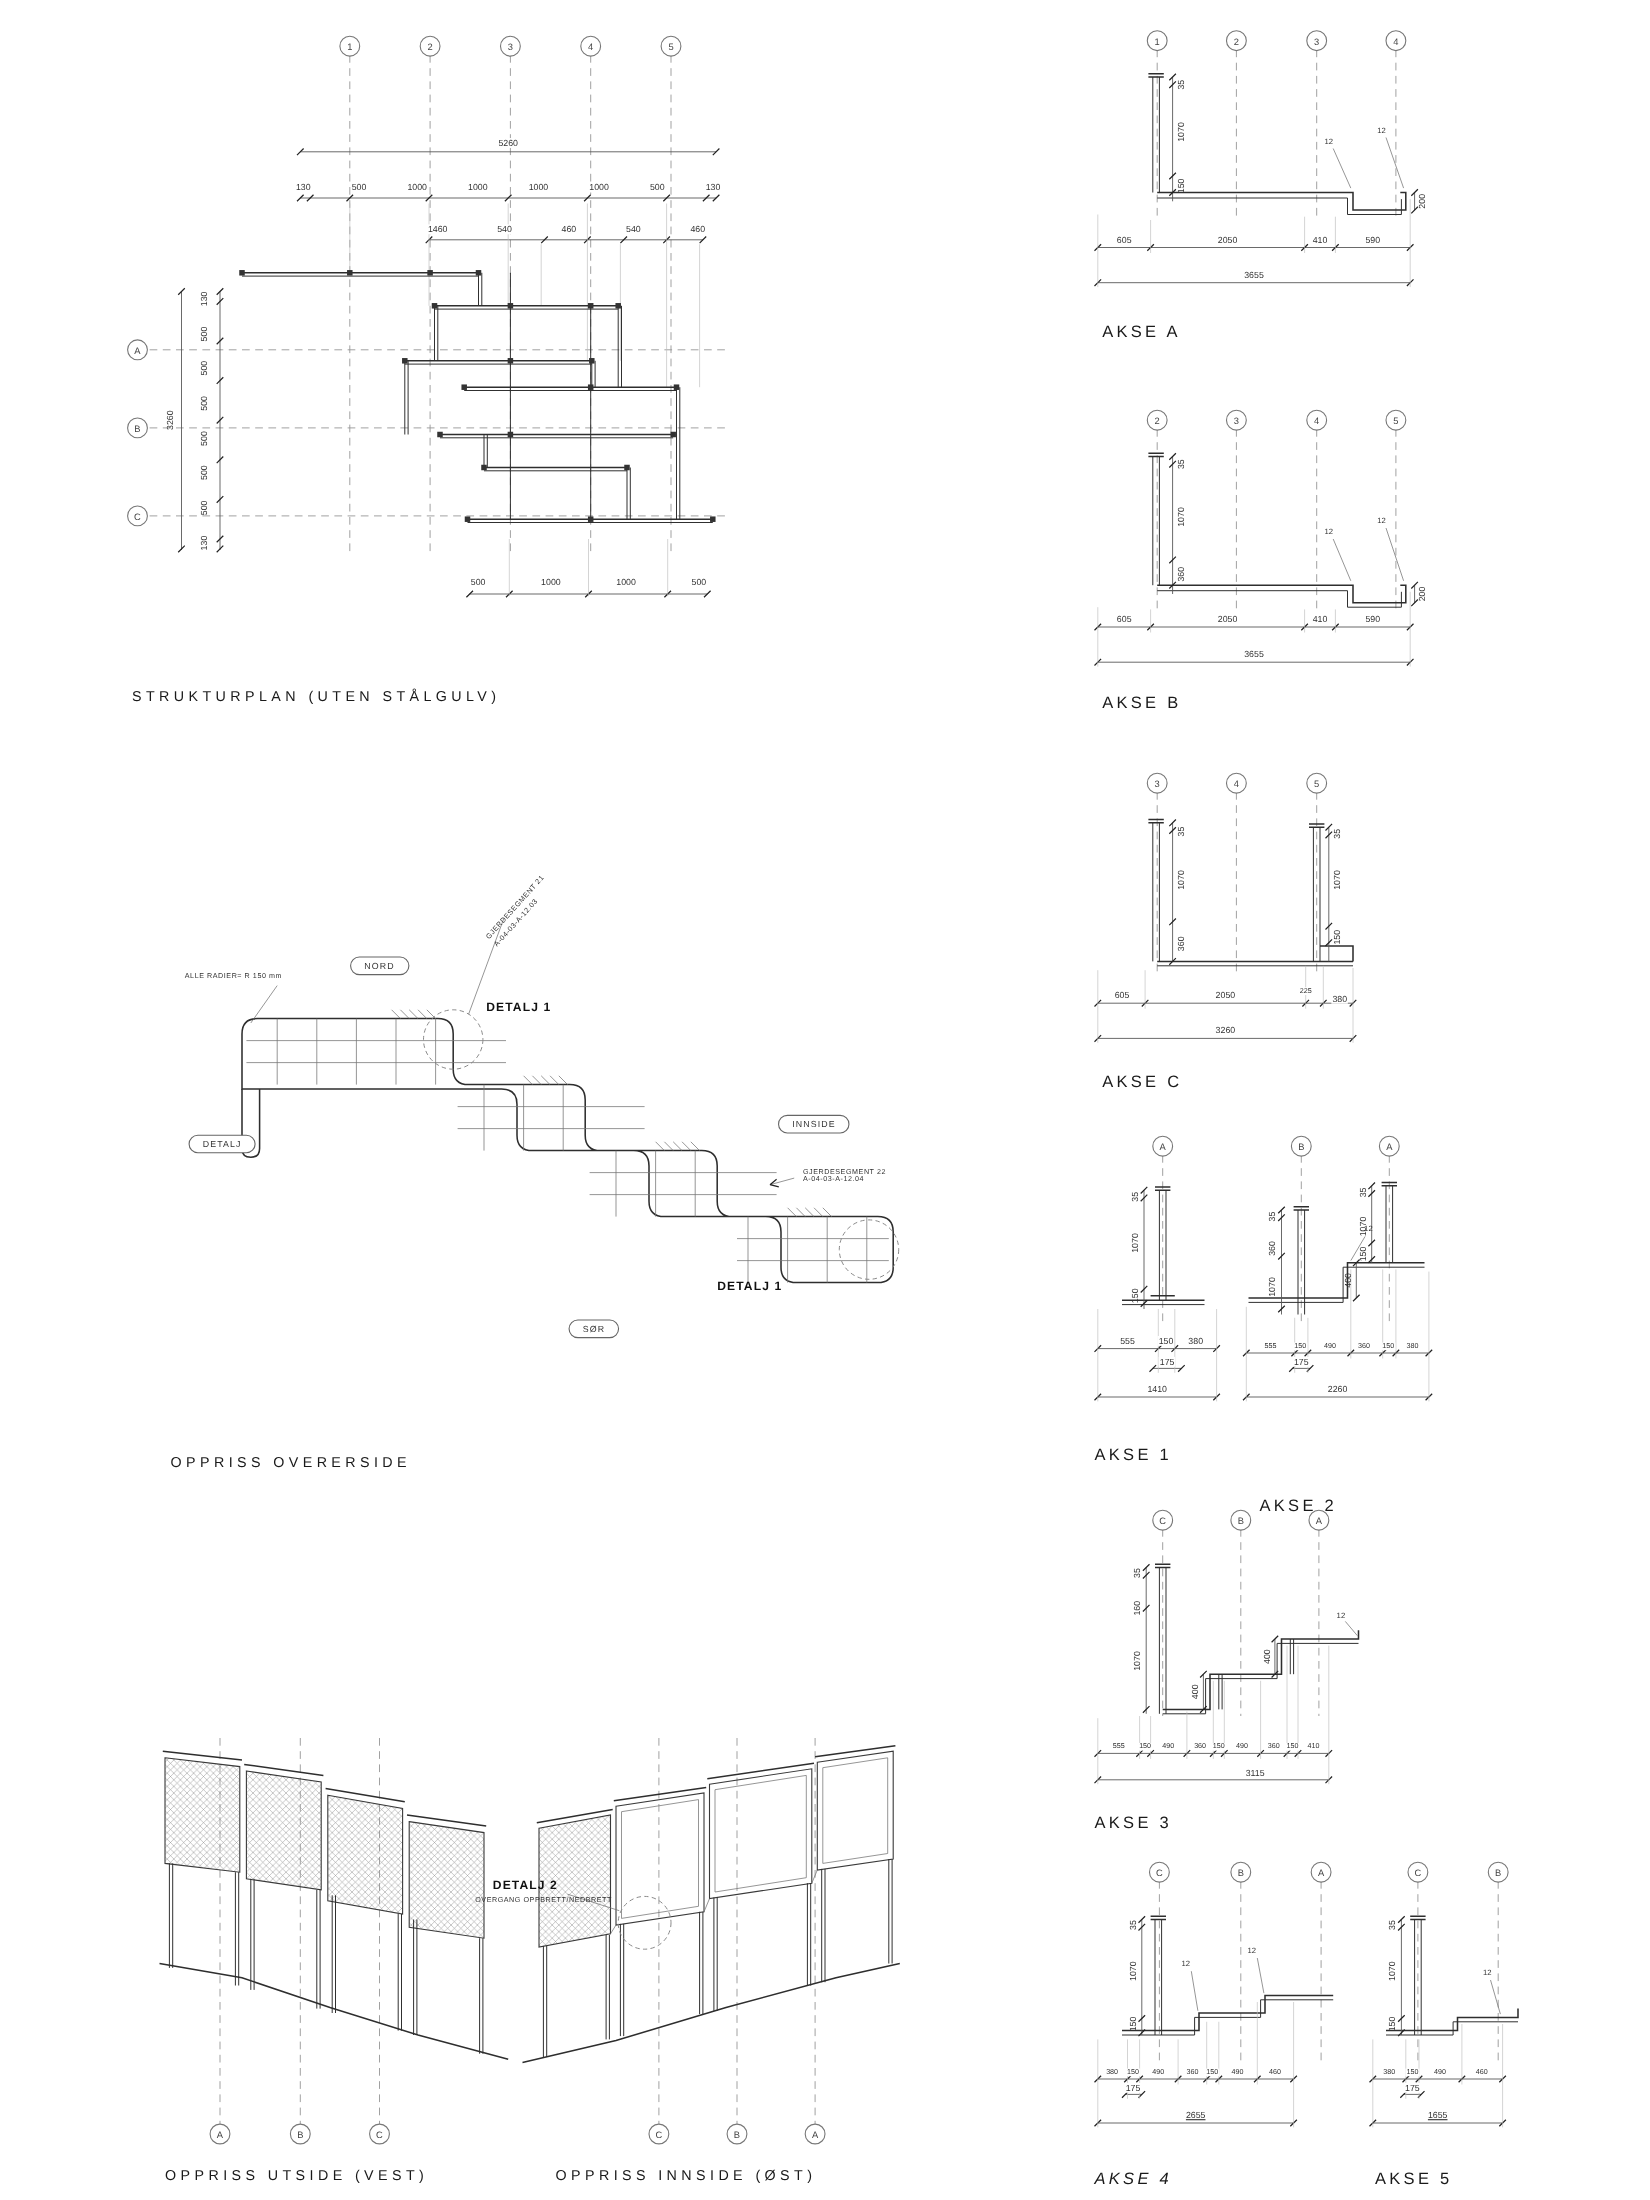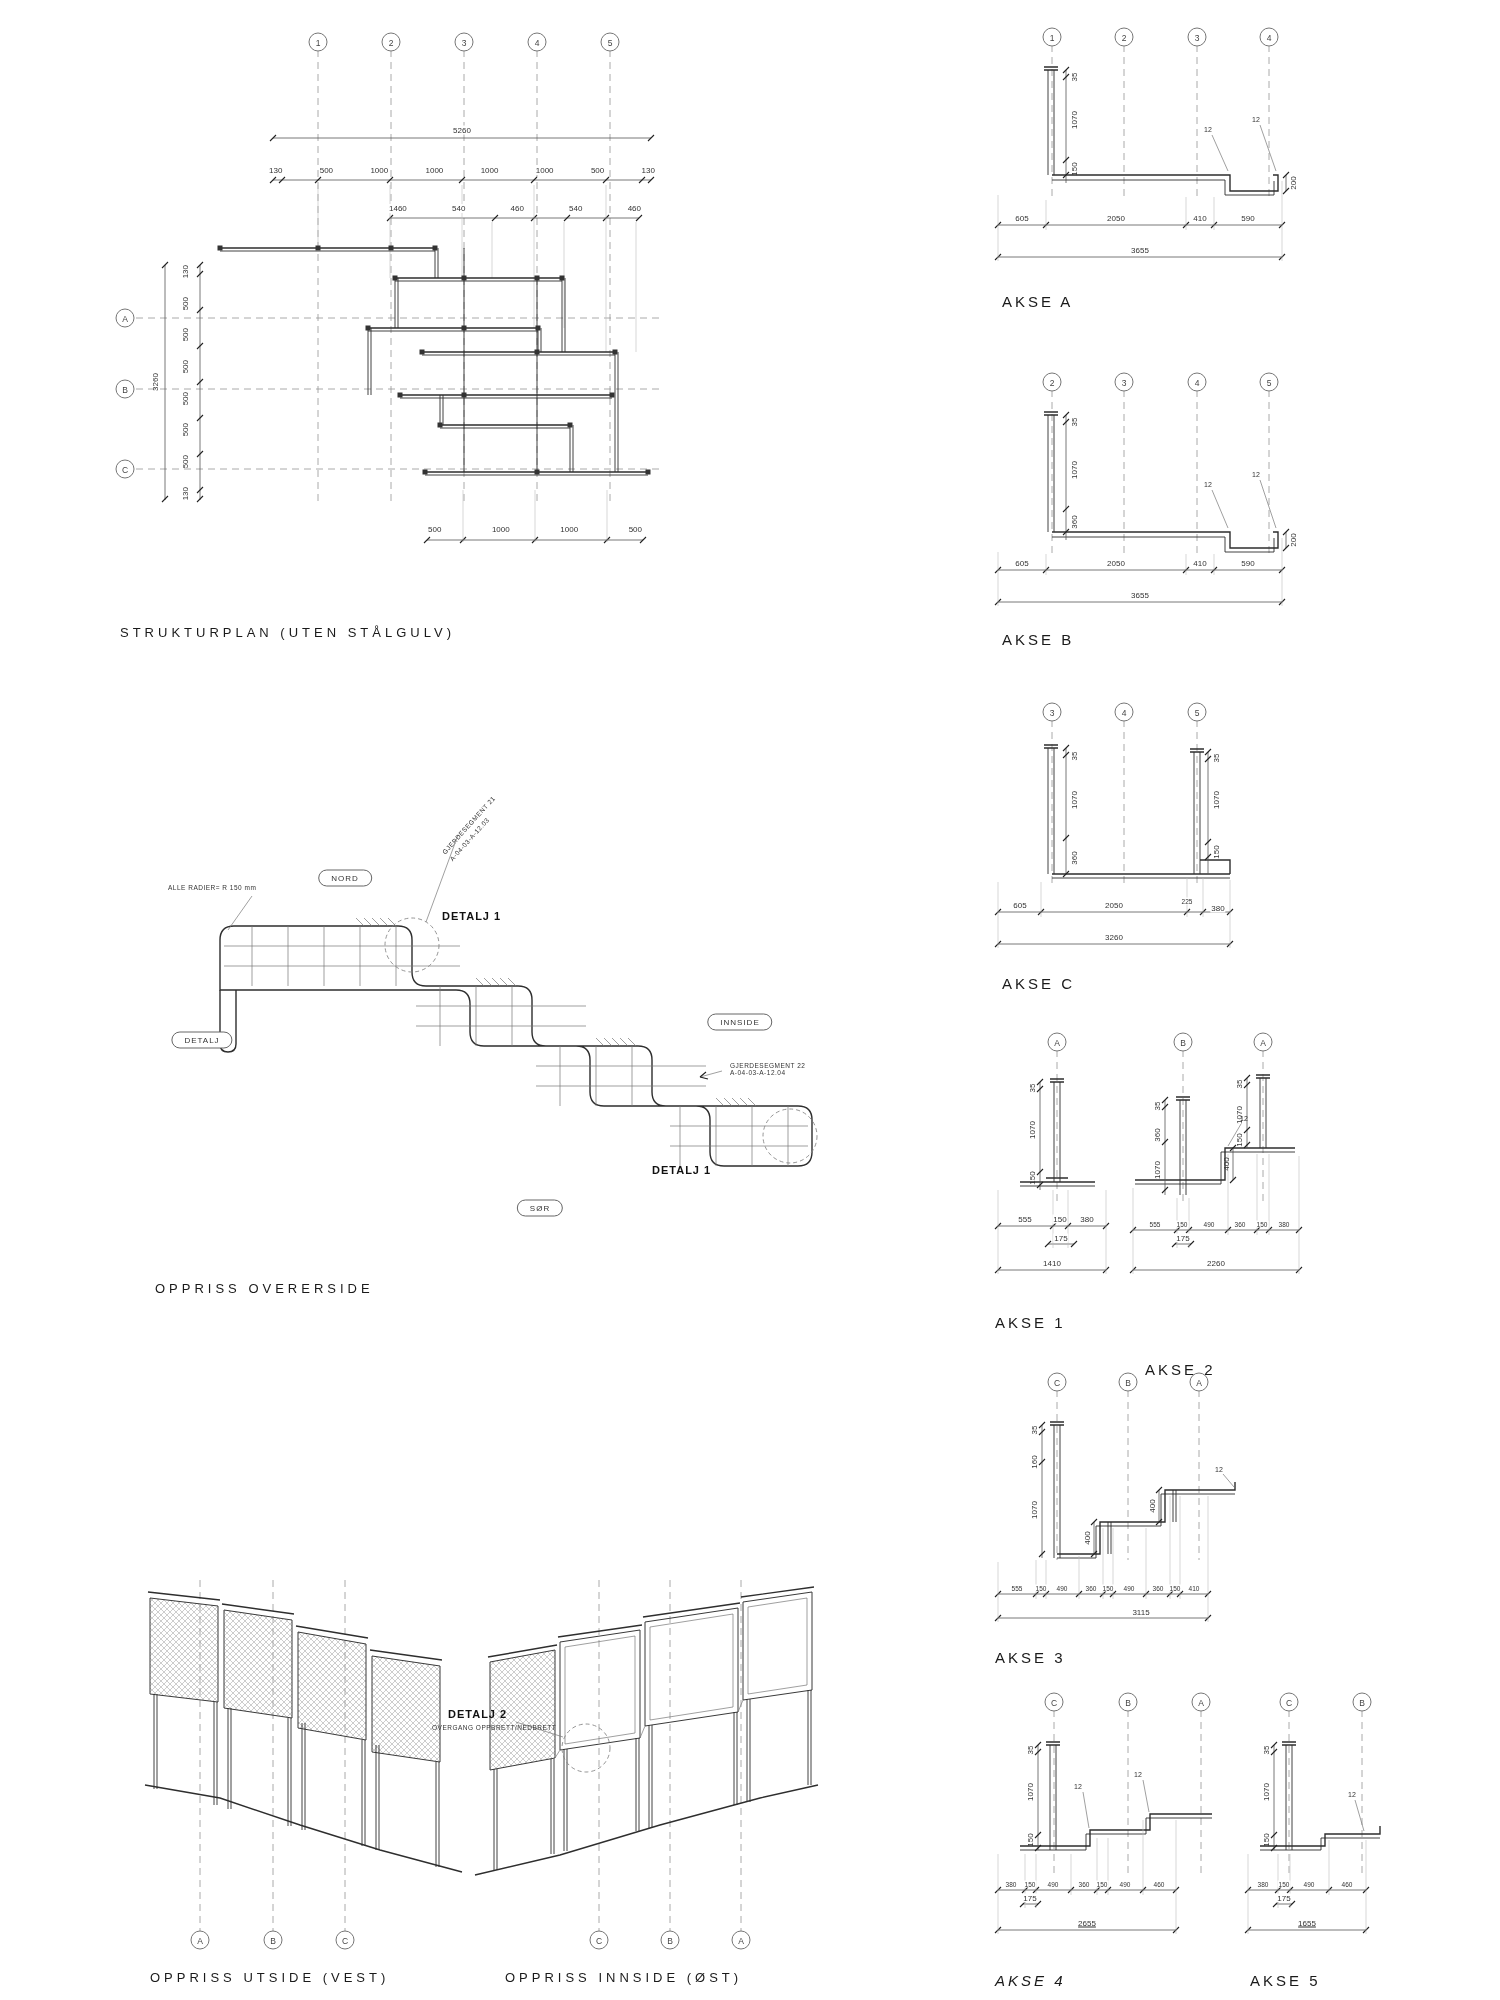--- a/index.html
+++ b/index.html
@@ -143,21 +143,21 @@
     <div class="rot" style="position:absolute;left:300px;top:110px;">
       <div>GJERDESEGMENT 21</div>
       <div>A-04-03-A-12.03</div>
     </div>
     <span class="boldlab" style="left:302px;top:170px;">DETALJ 1</span>
     <div class="tinyl" style="left:590px;top:322px;">
       <div>GJERDESEGMENT 22</div>
       <div>A-04-03-A-12.04</div>
     </div>
     <span class="boldlab" style="left:512px;top:424px;">DETALJ 1</span>
-    <div class="title" style="left:15px;top:541px;">OPPRISS OVERERSIDE</div>
+    <div class="title" style="left:15px;top:582px;">OPPRISS OVERERSIDE</div>
   </section>
 
   <section class="panel" style="left:140px;top:1540px;width:330px;height:470px;">
     <svg width="330" height="440">
       <defs>
         <pattern id="meshV" width="6" height="6" patternUnits="userSpaceOnUse">
           <path d="M0 6 L6 0 M0 0 L6 6" stroke="#9a9a9a" stroke-width="0.5"></path>
         </pattern>
       </defs>
       <path class="dash" d="M60 40 V392 M133 40 V392 M205 40 V392"></path>

